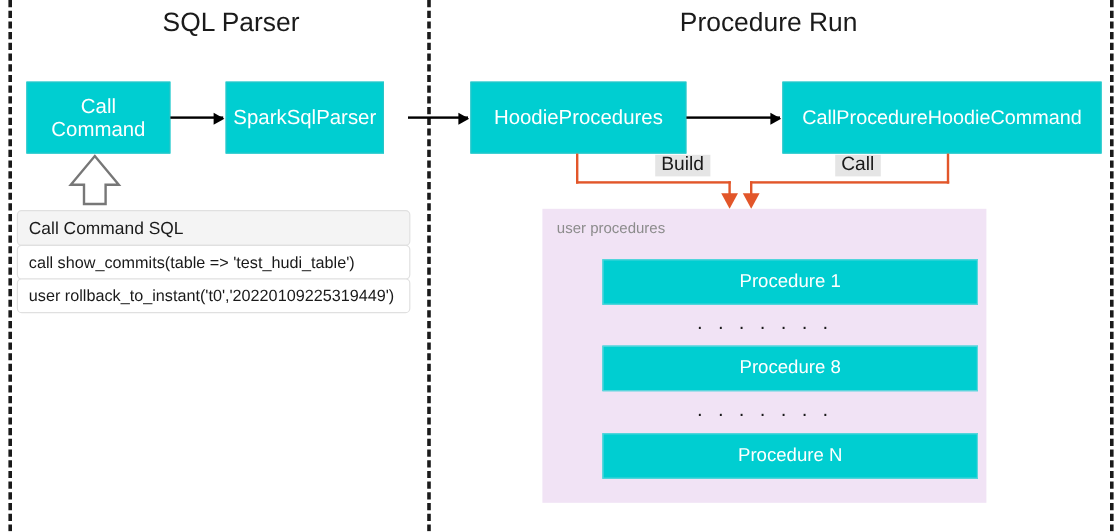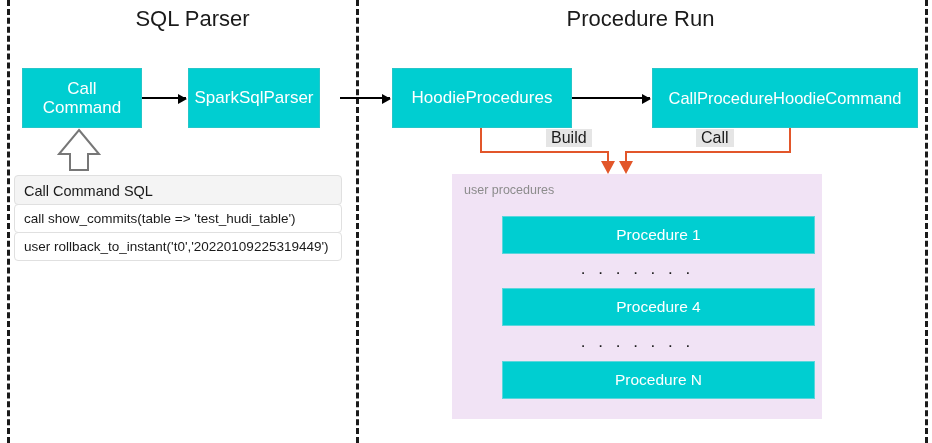--- a/index.html
+++ b/index.html
@@ -251,18 +251,18 @@
   <div class="orange-seg orange-h" id="call-h"></div>
   <div class="orange-seg orange-v" id="call-v-left"></div>
   <div class="orange-head" id="call-arrowhead"></div>
   <div class="orange-label" id="label-call">Call</div>
 
   <div id="procedures-panel">
     <div id="procedures-panel-label">user procedures</div>
 
     <div class="procedure-box" id="procedure-box-0">Procedure 1</div>
     <div class="ellipsis-row" id="ellipsis-row-0">. . . . . . .</div>
-    <div class="procedure-box" id="procedure-box-1">Procedure 4</div>
+    <div class="procedure-box" id="procedure-box-1">Procedure 8</div>
     <div class="ellipsis-row" id="ellipsis-row-1">. . . . . . .</div>
     <div class="procedure-box" id="procedure-box-2">Procedure N</div>
   </div>
 
 </div>
 
 </body></html>

